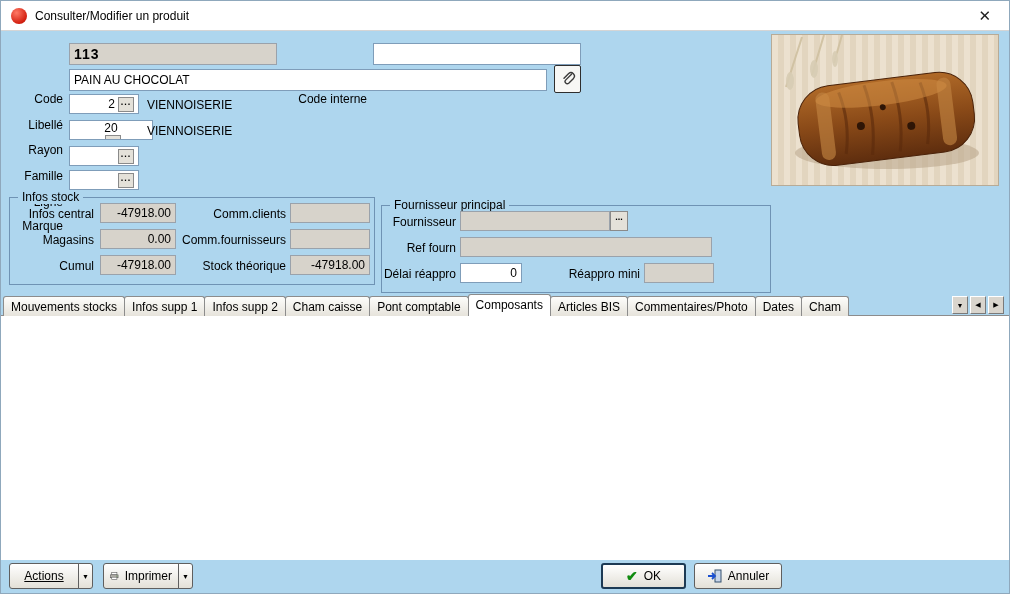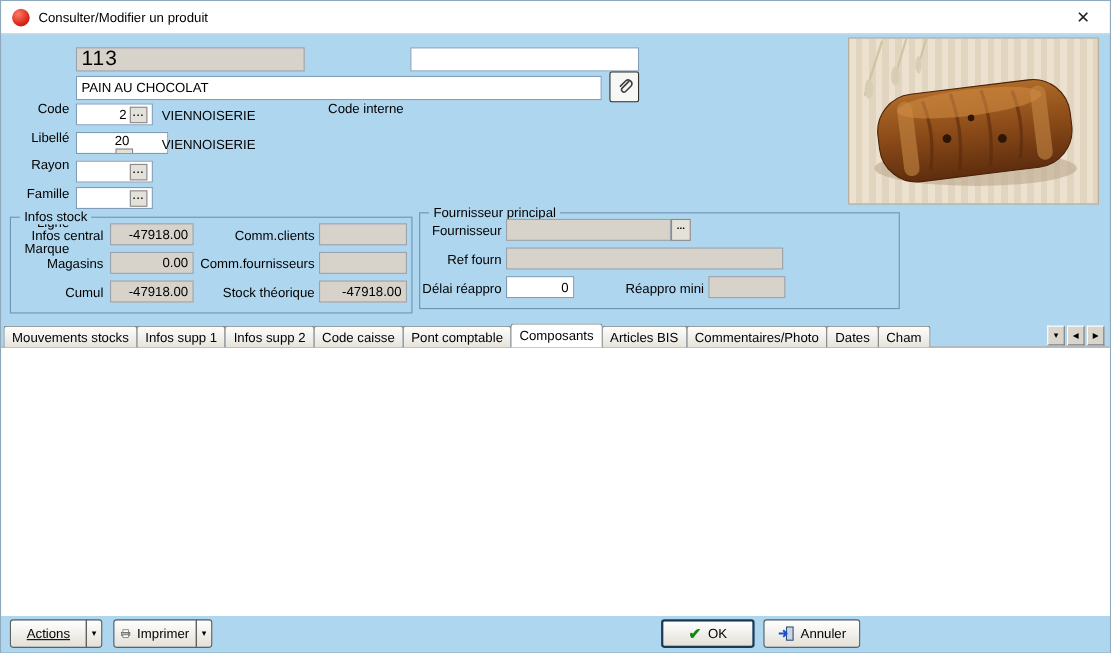--- a/index.html
+++ b/index.html
@@ -32,21 +32,21 @@
   .lbl { position:absolute; text-align:right; white-space:nowrap;margin-top:44px; }
   .field {
     position:absolute; height:22px; background:#fff;
     border:1px solid #7f9db9; display:flex; align-items:center;
     padding:0 4px; overflow:hidden; white-space:nowrap;
   }
   .field.gray { background:#d7d3cb; border-color:#9aa2ab; }
   .field .val { flex:1; }
   .field .val.num { text-align:right; }
   .field.small { height:20px; }
-  .bigcode { font-weight:normal; font-size:19px; letter-spacing:1px; }
+  .bigcode { font-weight:bold; font-size:14px; letter-spacing:1px; }
   .mini-btn {
     flex:0 0 auto; width:16px; height:15px; margin-left:3px;
     background:#e4e1d9; border:1px solid #8a8a8a;
     font-size:9px; line-height:9px; display:flex; align-items:flex-start; justify-content:center;
     font-weight:bold; letter-spacing:1px;
   }
   .sidetext { position:absolute; white-space:nowrap; }
 
   #lbl-code      { top:47px;  left:0;     width:62px; }
   #fld-code      { top:42px;  left:68px;  width:208px; }
@@ -74,21 +74,21 @@
     background:repeating-linear-gradient(90deg,#ece1cf 0 6px,#e2d5bf 6px 12px);
     border:1px solid #b7ab97; overflow:hidden;
   }
 
   
   .group { position:absolute; border:1px solid #6f93b4; }
   .group .legend {
     position:absolute; top:-8px; left:8px; background:#aed6ee; padding:0 4px; white-space:nowrap;
   }
   #grp-stock { top:196px; left:8px;   width:366px; height:88px; }
-  #grp-fourn { top:192px; left:380px; width:437px; height:88px; }
+  #grp-fourn { top:204px; left:380px; width:390px; height:88px; }
   .glbl { position:absolute; text-align:right; white-space:nowrap; }
   .gfield {
     position:absolute; height:20px; background:#d7d3cb; border:1px solid #9aa2ab;
     display:flex; align-items:center; justify-content:flex-end; padding:0 4px; overflow:hidden;
   }
   .gfield.white { background:#fff; border-color:#7f9db9; }
 
   
   #ls1 { top:9px;  left:0;    width:84px; }  #fs1 { top:5px;  left:90px;  width:76px; }
   #ls2 { top:35px; left:0;    width:84px; }  #fs2 { top:31px; left:90px;  width:76px; }
@@ -292,21 +292,21 @@
     <div class="glbl" id="lf4">Réappro mini</div>
     <div class="gfield" id="ff4">
         <span></span>
       </div>
   </div>
 
   <div class="tabbar">
       <div class="tab">Mouvements stocks</div>
       <div class="tab">Infos supp 1</div>
       <div class="tab">Infos supp 2</div>
-      <div class="tab">Code caisse</div>
+      <div class="tab">Cham caisse</div>
       <div class="tab">Pont comptable</div>
       <div class="tab active">Composants</div>
       <div class="tab">Articles BIS</div>
       <div class="tab">Commentaires/Photo</div>
       <div class="tab">Dates</div>
       <div class="tab">Cham</div>
     </div>
   <div class="tab-ctrls">
     <span class="tab-ctrl">▼</span>
     <span class="tab-ctrl">◀</span>

